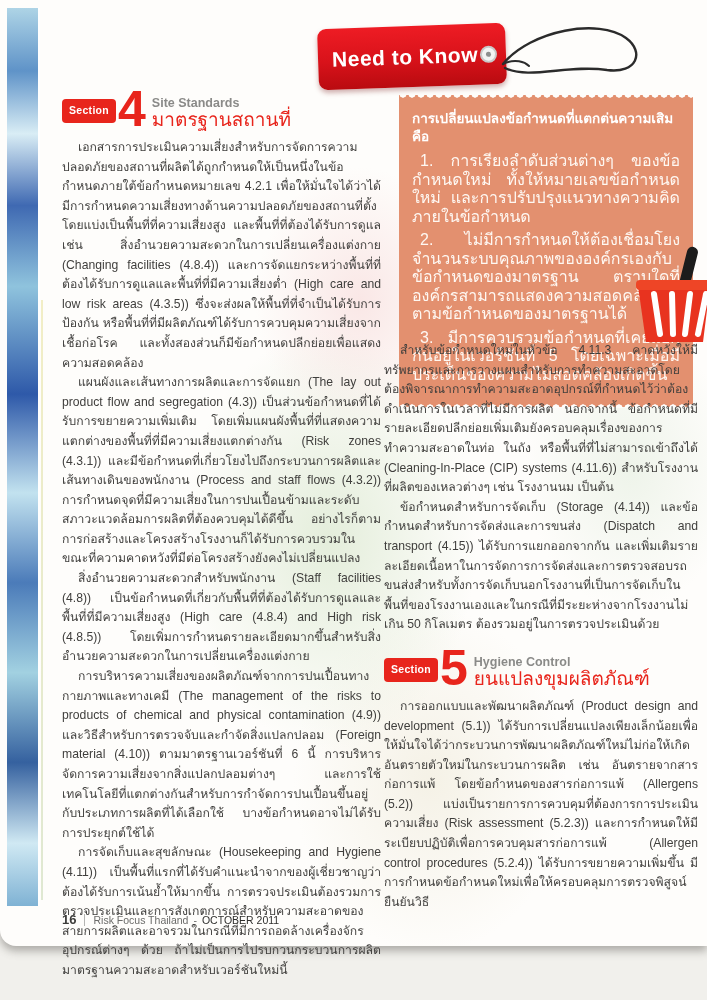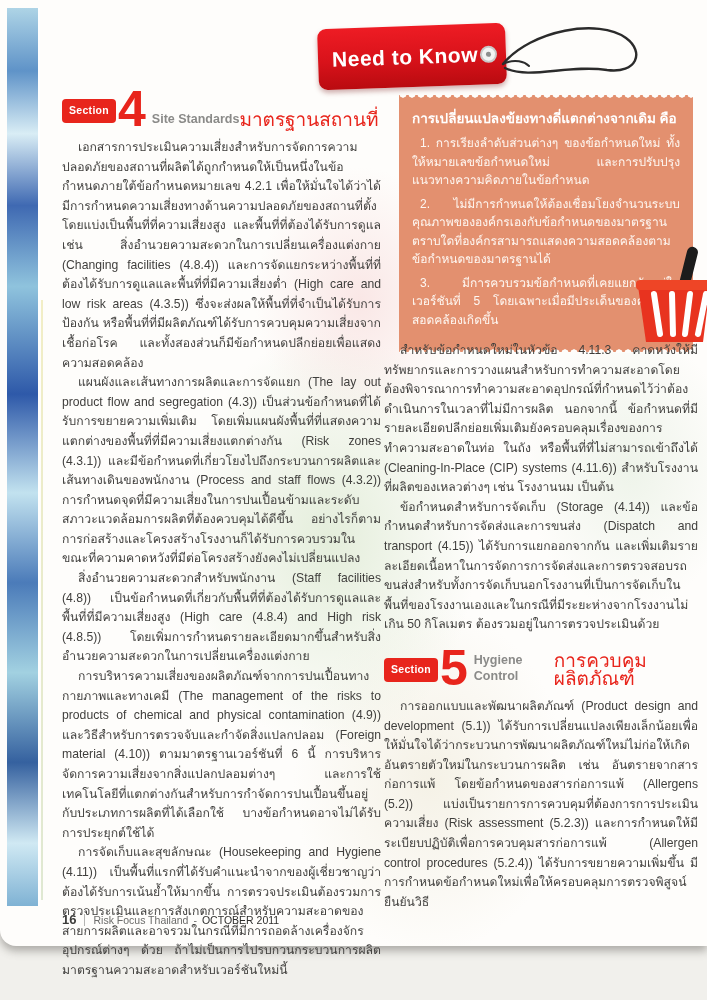--- a/index.html
+++ b/index.html
@@ -68,21 +68,21 @@
     content:"";position:absolute;left:0;right:0;height:6px;
     background-image:radial-gradient(circle at 4px 0px,#fefdfb 3.4px,transparent 3.9px);
     background-size:9px 6px;background-repeat:repeat-x;
   }
   .callout::before{top:-1px;}
   .callout::after{bottom:-1px;transform:scaleY(-1);}
   .callout-title{
     color:#ffffff;font-weight:bold;font-size:13.5px;line-height:18px;margin-bottom:6px;
   }
   .callout-item{
-    color:rgba(255,252,248,0.96);font-size:12px;line-height:18.5px;
+    color:rgba(255,252,248,0.96);font-size:16px;line-height:18.5px;
     text-indent:8px;margin-bottom:5px;text-align:justify;
   }
 
   
   .basket{position:absolute;left:632px;top:246px;width:80px;height:100px;}
 
   
   .col{position:absolute;color:#3f3e3c;font-size:12.2px;line-height:19.6px;}
   .col-left{left:62px;top:84px;width:319px;}
   .col-right{left:384px;top:341px;width:314px;}
@@ -93,21 +93,21 @@
   .sec-header{display:flex;align-items:flex-end;margin:2px 0 8px 0;height:44px;}
   .sec-badge{
     background:#e8251c;color:#fff;font-weight:bold;font-size:10.5px;
     padding:2px 7px 3px 7px;border-radius:4px;align-self:center;margin-top:6px;
     letter-spacing:0.3px;
   }
   .sec-number{
     color:#e8251c;font-weight:bold;font-size:50px;line-height:0.82;
     margin:0 6px 0 2px;
   }
-  .sec-titles{display:flex;justify-content:flex-end;padding-bottom:1px;}
+  .sec-titles{display:flex;flex-direction:column;justify-content:flex-end;padding-bottom:1px;}
   .sec-title-en{color:#8a8a88;font-weight:bold;font-size:12.5px;line-height:16px;}
   .sec-title-th{color:#e8251c;font-size:19px;line-height:18px;}
 
   
   .footer{
     position:absolute;left:62px;top:912px;display:flex;align-items:center;
     color:#6b6b69;font-size:10.5px;
   }
   .footer .pgnum{color:#3c3c3a;font-weight:bold;font-size:13px;margin-right:8px;}
   .footer .bar{width:1px;height:12px;background:#b5b5b3;margin-right:8px;align-self:center;}
@@ -116,21 +116,21 @@
 </style>
 </head>
 <body>
 
 <div class="page">
 
   <div class="edge-strip"></div>
   <div class="edge-strip2"></div>
 
   <div class="callout">
-    <div class="callout-title">การเปลี่ยนแปลงข้ยงทางดี่แตกต่างจากเดิม คือ</div>
+    <div class="callout-title">การเปลี่ยนแปลงข้อกำหนดที่แตกต่นความเสิม คือ</div>
     <div class="callout-item">1. การเรียงลำดับส่วนต่างๆ ของข้อกำหนดใหม่ ทั้งให้หมายเลขข้อกำหนดใหม่ และการปรับปรุงแนวทางความคิดภายในข้อกำหนด</div>
     <div class="callout-item">2. ไม่มีการกำหนดให้ต้องเชื่อมโยงจำนวนระบบคุณภาพขององค์กรเองกับข้อกำหนดของมาตรฐาน ตราบใดที่องค์กรสามารถแสดงความสอดคล้องตามข้อกำหนดของมาตรฐานได้</div>
     <div class="callout-item">3. มีการควบรวมข้อกำหนดที่เคยแยกกันอยู่ในเวอร์ชันที่ 5 โดยเฉพาะเมื่อมีประเด็นของความไม่สอดคล้องเกิดขึ้น</div>
   </div>
 
   <div class="basket">
     <svg width="80" height="100" viewBox="0 0 80 100">
       <rect x="50" y="0" width="11" height="52" rx="5.5" fill="#1c1c1c" transform="rotate(14 55 26)"></rect>
       <path d="M6 40 L78 40 L71 96 L14 96 Z" fill="#e8331f"></path>
       <rect x="4" y="34" width="76" height="10" rx="4" fill="#ee4526"></rect>
@@ -170,21 +170,21 @@
 
   <div class="col col-right">
     <p>สำหรับข้อกำหนดใหม่ในหัวข้อ 4.11.3 คาดหวังให้มีทรัพยากรและการวางแผนสำหรับการทำความสะอาดโดยต้องพิจารณาการทำความสะอาดอุปกรณ์ที่กำหนดไว้ว่าต้องดำเนินการในเวลาที่ไม่มีการผลิต นอกจากนี้ ข้อกำหนดที่มีรายละเอียดปลีกย่อยเพิ่มเติมยังครอบคลุมเรื่องของการทำความสะอาดในท่อ ในถัง หรือพื้นที่ที่ไม่สามารถเข้าถึงได้ (Cleaning-In-Place (CIP) systems (4.11.6)) สำหรับโรงงานที่ผลิตของเหลวต่างๆ เช่น โรงงานนม เป็นต้น</p>
     <p>ข้อกำหนดสำหรับการจัดเก็บ (Storage (4.14)) และข้อกำหนดสำหรับการจัดส่งและการขนส่ง (Dispatch and transport (4.15)) ได้รับการแยกออกจากกัน และเพิ่มเติมรายละเอียดเนื้อหาในการจัดการการจัดส่งและการตรวจสอบรถขนส่งสำหรับทั้งการจัดเก็บนอกโรงงานที่เป็นการจัดเก็บในพื้นที่ของโรงงานเองและในกรณีที่มีระยะห่างจากโรงงานไม่เกิน 50 กิโลเมตร ต้องรวมอยู่ในการตรวจประเมินด้วย</p>
 
     <div class="sec-header" style="margin-top:10px">
       <span class="sec-badge">Section</span>
       <span class="sec-number">5</span>
       <span class="sec-titles">
         <span class="sec-title-en">Hygiene Control</span>
-        <span class="sec-title-th">การควบคุมผลิตภัณฑ์</span>
+        <span class="sec-title-th">ยนแปลงขุมผลิตภัณฑ์</span>
       </span>
     </div>
     <p>การออกแบบและพัฒนาผลิตภัณฑ์ (Product design and development (5.1)) ได้รับการเปลี่ยนแปลงเพียงเล็กน้อยเพื่อให้มั่นใจได้ว่ากระบวนการพัฒนาผลิตภัณฑ์ใหม่ไม่ก่อให้เกิดอันตรายตัวใหม่ในกระบวนการผลิต เช่น อันตรายจากสารก่อการแพ้ โดยข้อกำหนดของสารก่อการแพ้ (Allergens (5.2)) แบ่งเป็นรายการการควบคุมที่ต้องการการประเมินความเสี่ยง (Risk assessment (5.2.3)) และการกำหนดให้มีระเบียบปฏิบัติเพื่อการควบคุมสารก่อการแพ้ (Allergen control procedures (5.2.4)) ได้รับการขยายความเพิ่มขึ้น มีการกำหนดข้อกำหนดใหม่เพื่อให้ครอบคลุมการตรวจพิสูจน์ยืนยันวิธี</p>
   </div>
 
   <div class="footer">
     <span class="pgnum">16</span>
     <span class="bar"></span>
     <span>Risk Focus Thailand</span>
     <span class="sep">-</span>

